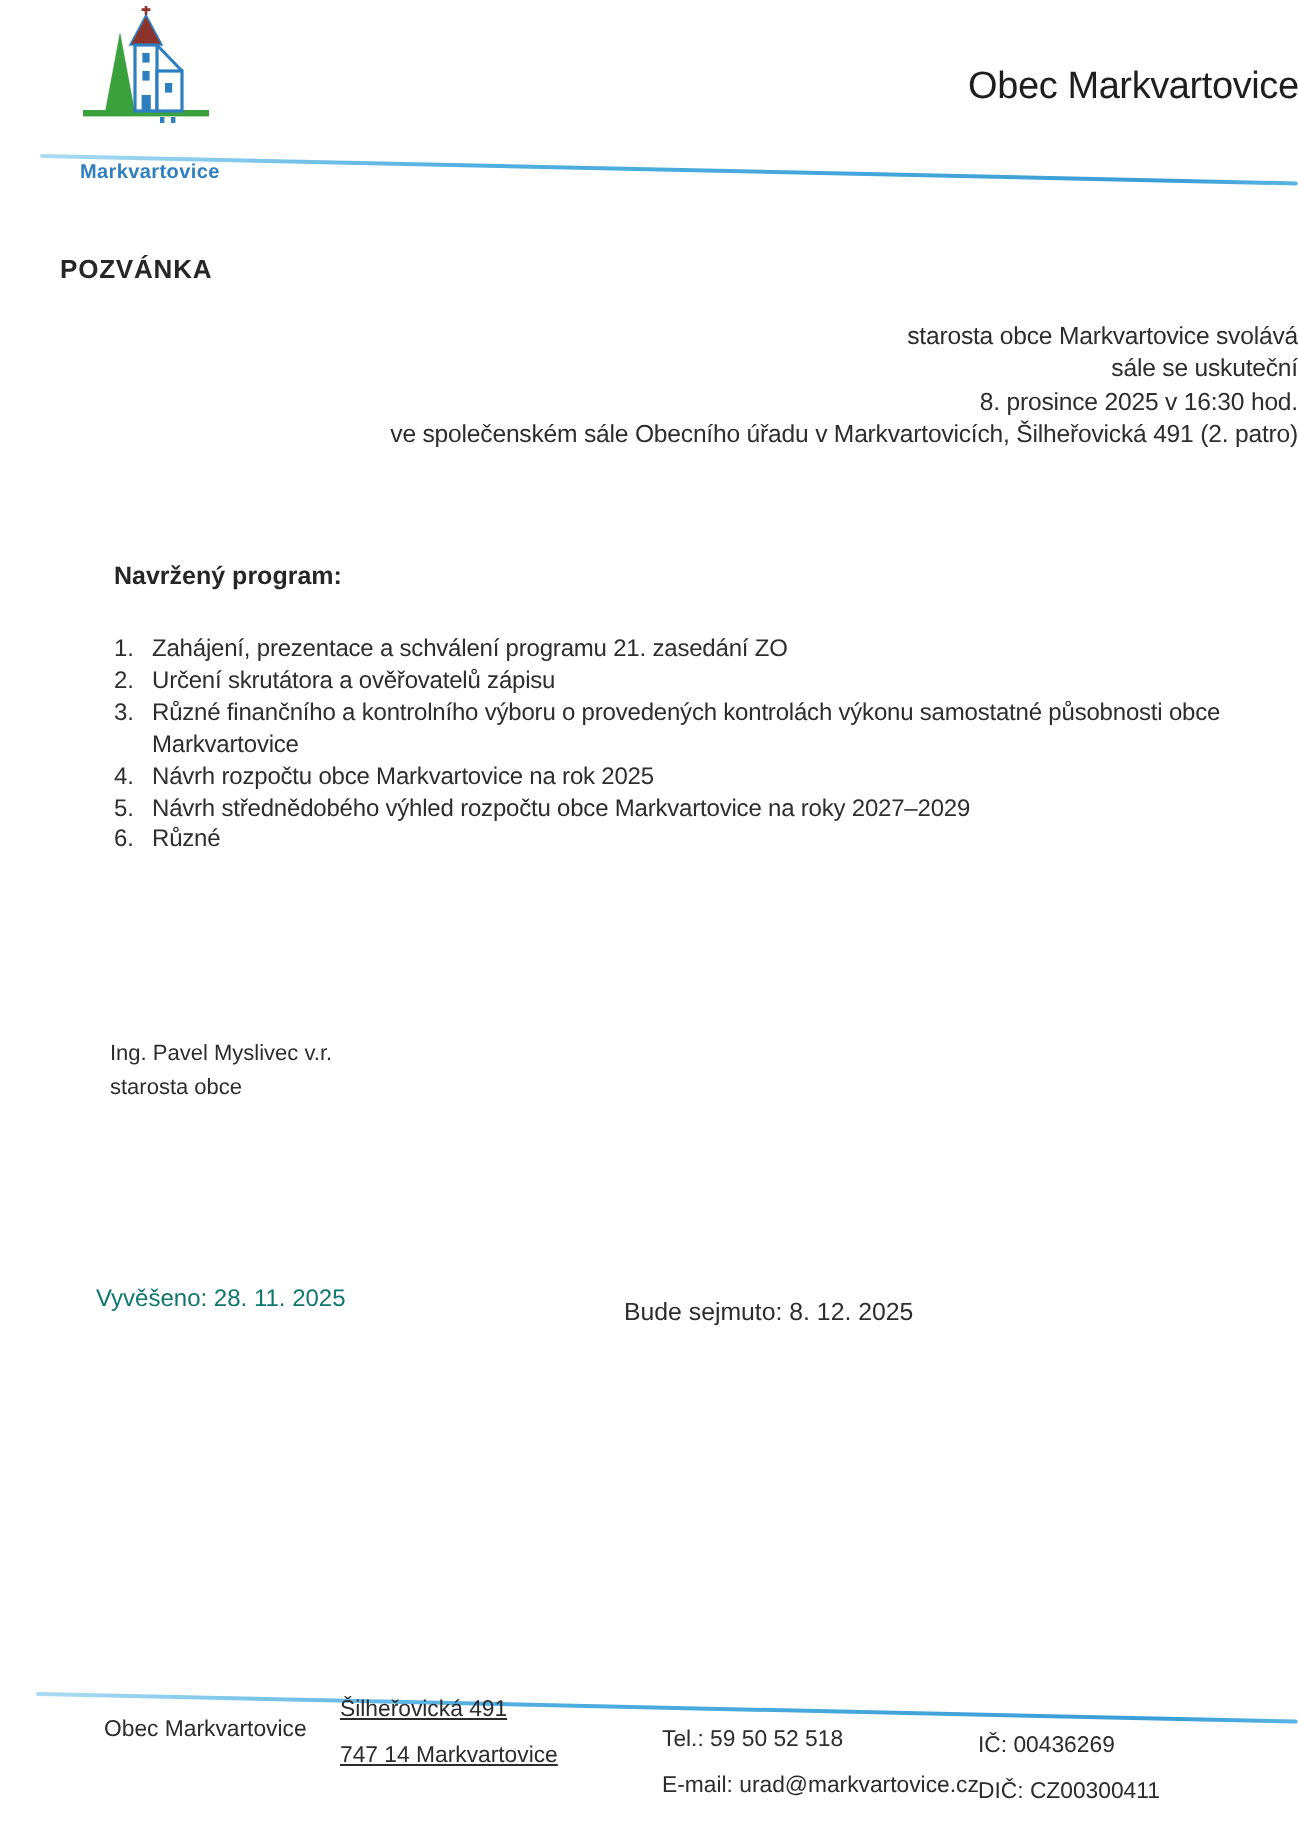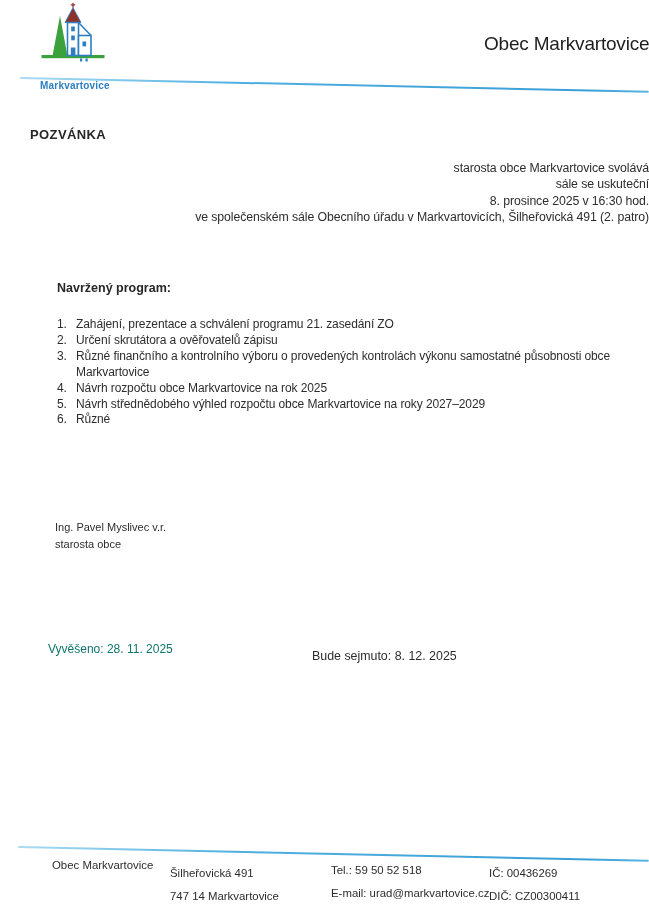--- a/index.html
+++ b/index.html
@@ -50,21 +50,21 @@
   .program-item{display:flex;line-height:15.9px;font-size:12px;letter-spacing:-0.1px;color:#2d2d2d;}
   .program-item .num{flex:0 0 19px;}
   .program-item .txt{flex:1;}
   .signature{left:55px;top:519px;font-size:11px;line-height:16.5px;color:#2d2d2d;}
   .posted{left:48px;top:642px;font-size:12px;color:#0f766e;}
   .removed{left:312px;top:649px;font-size:12.4px;color:#2d2d2d;}
 
   
   .fcol{font-size:11.4px;line-height:22.5px;color:#2c2c2c;white-space:nowrap;}
   .f-org{left:52px;top:854px;}
-  .f-addr{left:170px;top:862px;}
+  .f-addr{left:170px;top:844px;text-decoration:underline;}
   .f-contact{left:331px;top:859px;}
   .f-ids{left:489px;top:862px;}
 </style>
 </head>
 <body>
 
 <div class="page">
 
   <div class="abs logo-wrap">
     <svg width="64" height="61" viewBox="0 0 64 61" aria-hidden="true">

